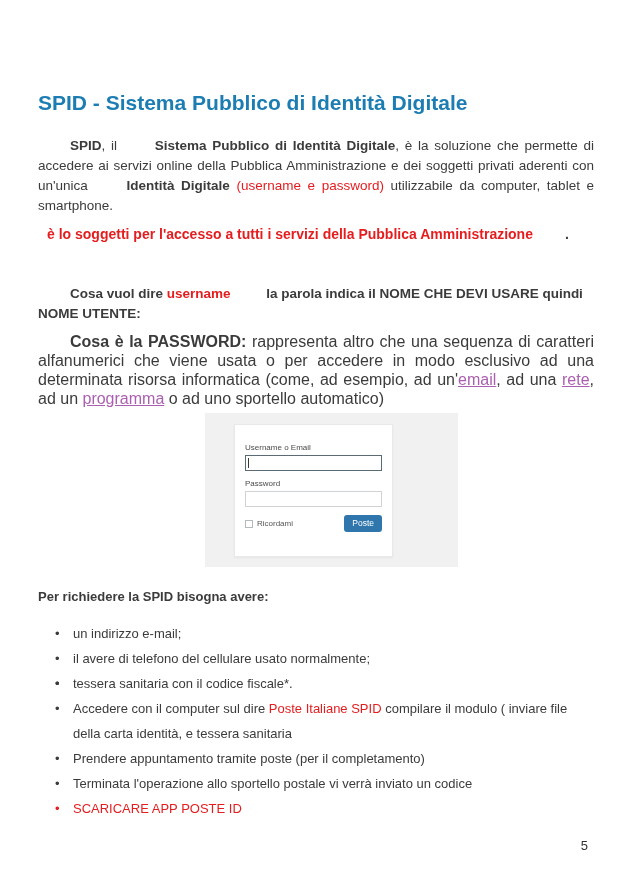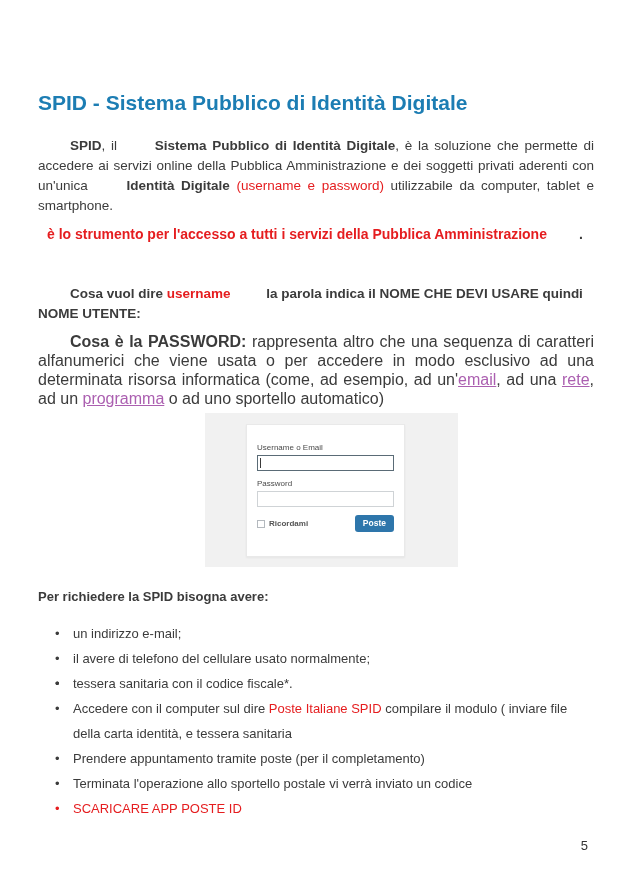--- a/index.html
+++ b/index.html
@@ -30,33 +30,32 @@
   .seg-normal{}
   .seg-bold{font-weight:bold;margin-left:32px;}
   .seg-red{color:var(--accent-red);}
   .seg-bold-red{color:var(--accent-red);font-weight:bold;}
   .seg-link{color:var(--link-purple);text-decoration:underline;}
 
   
   .shot{
     width:253px;height:154px;background:#f1f1f1;
     margin:5px 0 0 167px;
-    padding-left:12px;
   }
   .card{
     width:159px;height:133px;background:#fff;margin:0 0 0 29px;
     position:relative;top:11px;
     border:1px solid #e9e9e9;box-shadow:0 1px 2px rgba(0,0,0,.05);
     padding:18px 10px 0 10px;
   }
   .fld-label{font-size:8px;color:#4a4a4a;margin-bottom:3px;line-height:9px;}
   .fld{height:16px;background:#fff;border:1px solid #cfd3d6;margin-bottom:8px;position:relative;}
   .fld.focus{border:1px solid #5a6b76;}
   .caret{position:absolute;left:2px;top:2px;bottom:2px;width:1px;background:#3a3a3a;}
-  .cb-row{display:flex;align-items:center;margin-top:6px;font-weight:bold;}
+  .cb-row{display:flex;align-items:center;margin-top:6px;}
   .cb{width:8px;height:8px;border:1px solid #b4b9be;background:#fff;display:inline-block;flex:none;}
   .cb-label{font-size:8px;color:#555;margin-left:4px;line-height:9px;}
   .btn{
     margin-left:auto;background:var(--button-blue);color:#fff;
     font-size:8.5px;line-height:9px;padding:4px 8px;border-radius:3px;
   }
 
   .list-heading{font-size:13px;font-weight:bold;text-align:left;margin-top:21px;line-height:18px;}
   .req-list{list-style:none;margin:15px 0 0 0;padding:0;font-size:13px;line-height:25px;}
   .req-list li{position:relative;padding-left:35px;}
@@ -68,21 +67,21 @@
 </head>
 <body>
 
 <div class="page">
   <div class="inner">
 
     <h1 class="title">SPID - Sistema Pubblico di Identità Digitale</h1>
 
     <p class="intro"><span class="seg-bold">SPID</span><span class="seg-normal">, il </span><span class="seg-bold">Sistema Pubblico di Identità Digitale</span><span class="seg-normal">, è la soluzione che permette di accedere ai servizi online della Pubblica Amministrazione e dei soggetti privati aderenti con un'unica </span><span class="seg-bold">Identità Digitale</span><span class="seg-normal"> </span><span class="seg-red">(username e password)</span><span class="seg-normal"> utilizzabile da computer, tablet e smartphone.</span></p>
 
-    <p class="highlight"><span class="seg-bold-red">è lo strumento per l'accesso a tutti i servizi della Pubblica Amministrazione</span><span class="seg-bold">.</span></p>
+    <p class="highlight"><span class="seg-bold-red">è lo soggetti per l'accesso a tutti i servizi della Pubblica Amministrazione</span><span class="seg-bold">.</span></p>
 
     <p class="bold-note"><span class="seg-bold">Cosa vuol dire </span><span class="seg-bold-red">username</span><span class="seg-bold"> la parola indica il NOME CHE DEVI USARE quindi NOME UTENTE:</span></p>
 
     <p class="pw-note"><span class="seg-bold">Cosa è la PASSWORD:</span><span class="seg-normal"> rappresenta altro che una sequenza di caratteri alfanumerici che viene usata o per accedere in modo esclusivo ad una determinata risorsa informatica (come, ad esempio, ad un'</span><span class="seg-link">email</span><span class="seg-normal">, ad una </span><span class="seg-link">rete</span><span class="seg-normal">, ad un </span><span class="seg-link">programma</span><span class="seg-normal"> o ad uno sportello automatico)</span></p>
 
     <div class="shot">
       <div class="card">
         <div class="fld-label">Username o Email</div>
         <div class="fld focus">
           <span class="caret"></span>

